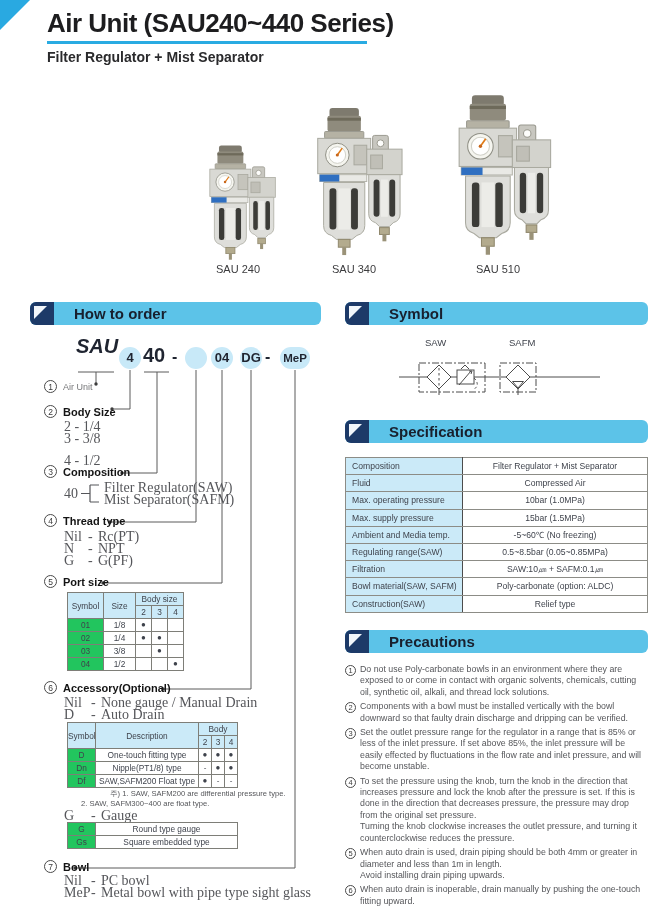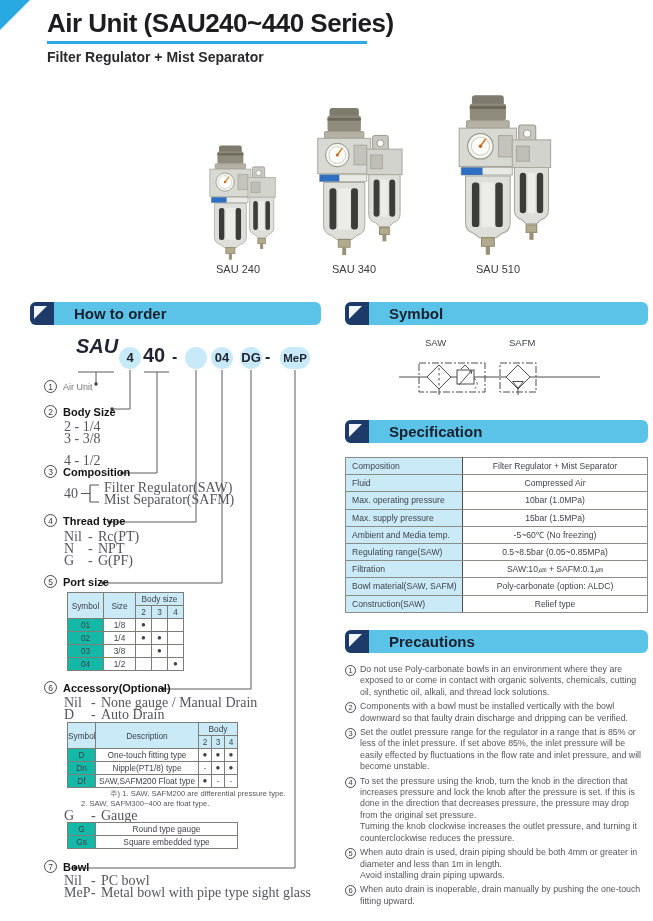--- a/index.html
+++ b/index.html
@@ -48,21 +48,21 @@
   .opt-code { width:24px; flex:none; }
   .opt-code.w26 { width:27px; }
   .opt-dash { width:10px; flex:none; }
 
   
   table { border-collapse:collapse; table-layout:fixed; background:#fff; }
   .btab { border:1.5px solid #4c4c4c; }
   .btab th, .btab td { border:1px solid #7e7e78; font-size:8.3px; font-weight:normal; color:#3f434c;
     text-align:center; padding:0; height:13px; line-height:10px; overflow:hidden; }
   .btab th { background:#cbeaf8; }
-  .btab td.sym { background:#14b8a6; }
+  .btab td.sym { background:#22c55e; }
   .btab td.dot { font-size:8px; }
   .note { position:absolute; font-size:7.6px; color:#55565a; line-height:9.5px; }
 
   
   .spec-table { position:absolute; width:303px; border:1.5px solid #4c4c4c; }
   .spec-table th, .spec-table td { border:1px solid #8c8c86; height:17.2px; font-size:8.6px; font-weight:normal;
     color:#3f434c; padding:0 0 0 6px; line-height:10px; }
   .spec-table th { background:#cbeaf8; text-align:left; width:117px; border-right:1px solid #4c4c4c; }
   .spec-table td { text-align:center; padding:0; }
 

